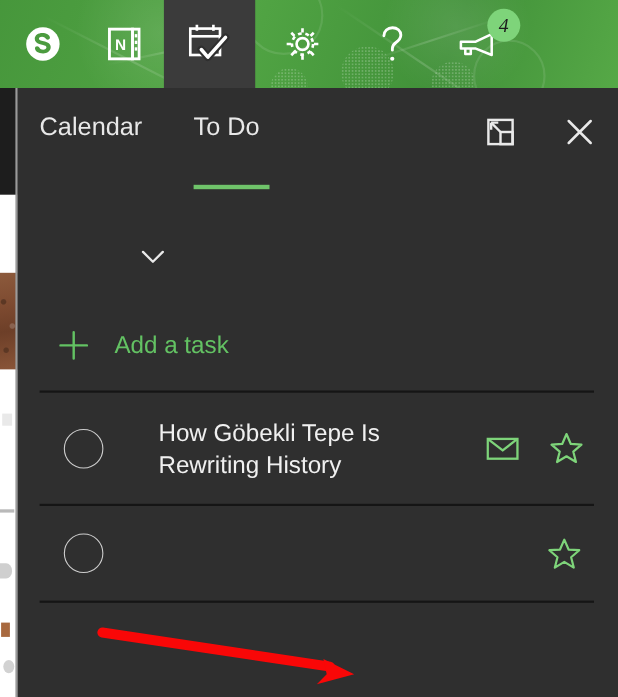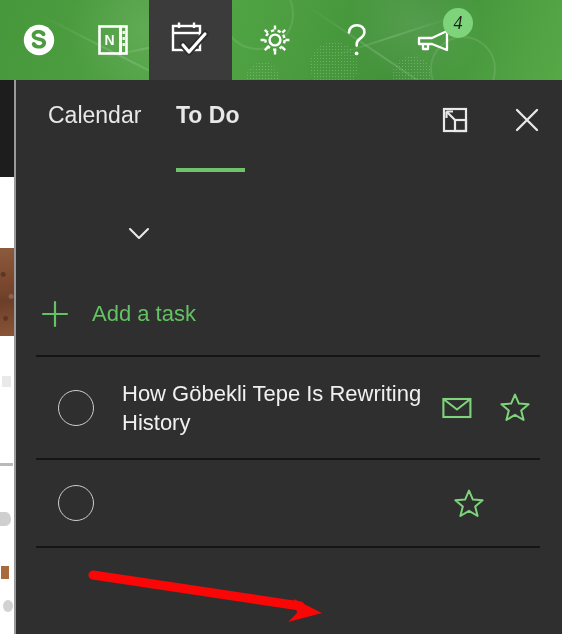--- a/index.html
+++ b/index.html
@@ -126,22 +126,22 @@
 
   .flyout-head {
     position: absolute; left: 0; top: 0;
     width: 546px; height: 100px;
   }
   .tab {
     position: absolute; top: 22px;
     color: #e8e8e8; font-size: 23px;
     cursor: pointer; white-space: nowrap;
   }
-  .tab.calendar { left: 32px; font-weight: 400; }
-  .tab.todo { left: 160px; font-weight: 700; }
+  .tab.calendar { left: 20px; font-weight: 400; }
+  .tab.todo { left: 160px; font-weight: 400; }
   .tab-underline {
     position: absolute; left: 160px; top: 88px;
     width: 69px; height: 4px; background: #6fc46a;
   }
   .head-icon {
     position: absolute; top: 20px;
     width: 40px; height: 40px;
     display: flex; align-items: center; justify-content: center;
     cursor: pointer;
   }
@@ -153,41 +153,41 @@
     font-size: 26px; font-weight: 700; color: #f2f2f2;
     letter-spacing: .2px;
   }
   .section-chev {
     position: absolute; left: 111px; top: 144px;
     width: 24px; height: 20px; cursor: pointer;
     display: flex; align-items: center; justify-content: center;
   }
 
   .add-task {
-    position: absolute; left: 16px; top: 208px;
+    position: absolute; left: 28px; top: 208px;
     width: 506px; height: 52px;
     display: flex; align-items: center; cursor: pointer;
   }
   .add-plus {
     width: 46px; display: flex; align-items: center; justify-content: center;
   }
   .add-label { color: #63c263; font-size: 22px; margin-left: 14px; }
 
   .divider {
     position: absolute; left: 20px;
     width: 504px; height: 2px; background: #151515;
   }
   .d1 { top: 275px; }
   .d2 { top: 378px; }
   .d3 { top: 466px; }
 
   .task-row {
     position: absolute; left: 20px;
     width: 506px;
-    display: flex; align-items: center;
+    display: flex; align-items: center; gap: 22px;
   }
   .task-row.r1 { top: 277px; height: 101px; }
   .task-row.r2 { top: 380px; height: 86px; }
 
   .task-check {
     width: 36px; height: 36px; min-width: 36px;
     border-radius: 50%;
     border: 1.5px solid #cdcdcd;
     margin-left: 22px;
     cursor: pointer;

